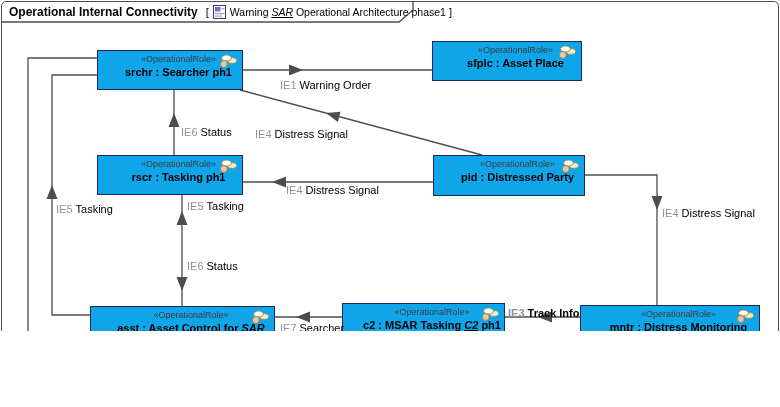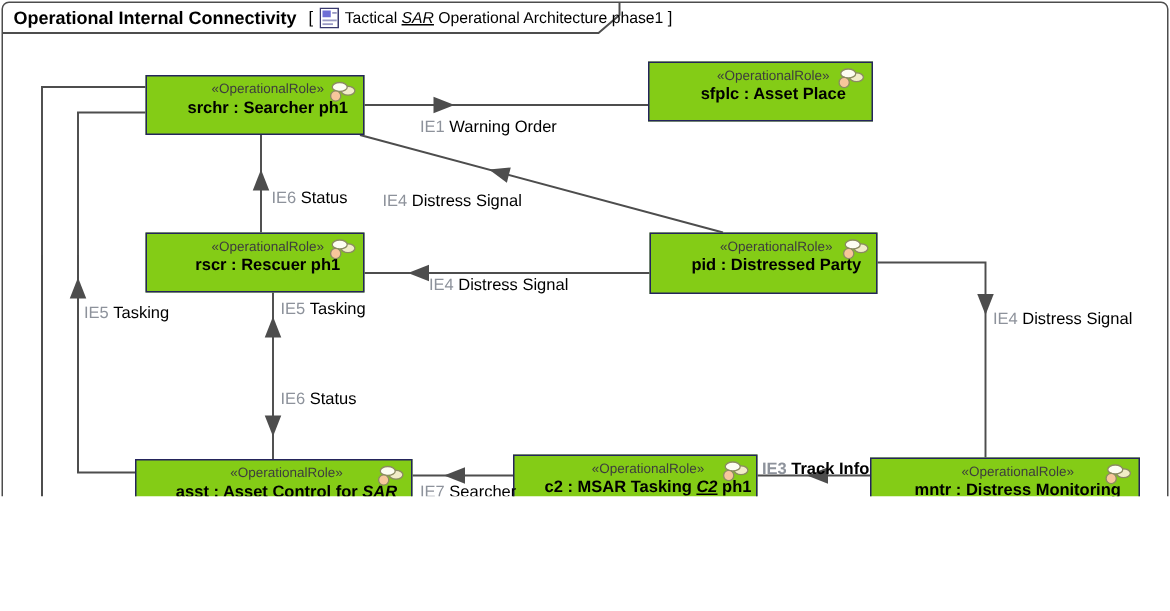--- a/index.html
+++ b/index.html
@@ -9,21 +9,21 @@
          border:1px solid #4d4d4d;border-radius:5px;background:#fff;}
   .layer{position:absolute;left:0;top:0;width:780px;height:407px;}
   .hdr{position:absolute;left:9px;top:4px;height:16px;white-space:nowrap;
        font-size:11.5px;color:#000;display:flex;align-items:center;}
   .hdr .t{font-weight:bold;font-size:12px;}
   .hdr .br{font-size:11px;margin:0 3px 0 8px;}
   .hdr .br2{font-size:11px;margin-left:3px;}
   .hdr .ref{font-size:10.5px;}
   .hdr .dicon{display:inline-block;width:13px;height:14px;margin:0 4px 0 1px;}
   .u{text-decoration:underline;font-style:italic;}
-  .node{position:absolute;background:#84cc16;border:1.4px solid #24245c;
+  .node{position:absolute;background:#0ea5e9;border:1.4px solid #24245c;
         box-sizing:border-box;text-align:center;cursor:default;padding-left:17px;}
   .stereo{font-size:9px;color:#3d3d3d;margin-top:3px;line-height:11px;}
   .nname{font-size:11px;font-weight:bold;color:#000;line-height:14px;white-space:nowrap;}
   .role-icon{position:absolute;top:3px;right:4px;width:19px;height:15px;}
   .flabel{position:absolute;font-size:11px;white-space:nowrap;line-height:13px;}
   .fid{color:#8d929b;margin-right:3px;margin-top:47px;}
   .ftx{color:#000;}
   svg.layer{pointer-events:none;}
   svg.layer path{pointer-events:stroke;}
 </style>
@@ -74,21 +74,21 @@
     <span class="br">[</span>
     <span class="dicon">
       <svg viewBox="0 0 13 14" width="13" height="14">
         <rect x="0.5" y="0.5" width="12" height="13" fill="#ffffff" stroke="#3a3a6e" stroke-width="1"></rect>
         <rect x="2" y="2" width="5.5" height="4.5" fill="#6f6fd6" stroke="none"></rect>
         <rect x="8.5" y="3" width="3" height="1.2" fill="#9a9ac4"></rect>
         <rect x="2" y="8" width="9.5" height="1.2" fill="#9a9ac4"></rect>
         <rect x="2" y="10.5" width="7" height="1.2" fill="#9a9ac4"></rect>
       </svg>
     </span>
-    <span class="ref"><span>Tactical </span><span class="u">SAR</span><span> Operational Architecture phase1</span></span>
+    <span class="ref"><span>Warning </span><span class="u">SAR</span><span> Operational Architecture phase1</span></span>
     <span class="br2">]</span>
   </div>
 
   <div class="node" style="left:97px;top:50px;width:146px;height:40px;">
     <span class="role-icon">
       <svg viewBox="0 0 19 15" width="19" height="15" stroke="#8b8b62" stroke-width="0.9">
         <ellipse cx="13" cy="6.5" rx="4.6" ry="2.9" fill="#f1ecc8"></ellipse>
         <ellipse cx="7.5" cy="4" rx="5" ry="3" fill="#fdfdf2"></ellipse>
         <circle cx="4.8" cy="10" r="3.4" fill="#f7c69b"></circle>
       </svg>
@@ -111,21 +111,21 @@
 
   <div class="node" style="left:97px;top:155px;width:146px;height:40px;">
     <span class="role-icon">
       <svg viewBox="0 0 19 15" width="19" height="15" stroke="#8b8b62" stroke-width="0.9">
         <ellipse cx="13" cy="6.5" rx="4.6" ry="2.9" fill="#f1ecc8"></ellipse>
         <ellipse cx="7.5" cy="4" rx="5" ry="3" fill="#fdfdf2"></ellipse>
         <circle cx="4.8" cy="10" r="3.4" fill="#f7c69b"></circle>
       </svg>
     </span>
     <div class="stereo">«OperationalRole»</div>
-    <div class="nname"><span>rscr : Rescuer ph1</span><span class="u"></span><span></span></div>
+    <div class="nname"><span>rscr : Tasking ph1</span><span class="u"></span><span></span></div>
   </div>
 
   <div class="node" style="left:433px;top:155px;width:152px;height:41px;">
     <span class="role-icon">
       <svg viewBox="0 0 19 15" width="19" height="15" stroke="#8b8b62" stroke-width="0.9">
         <ellipse cx="13" cy="6.5" rx="4.6" ry="2.9" fill="#f1ecc8"></ellipse>
         <ellipse cx="7.5" cy="4" rx="5" ry="3" fill="#fdfdf2"></ellipse>
         <circle cx="4.8" cy="10" r="3.4" fill="#f7c69b"></circle>
       </svg>
     </span>

